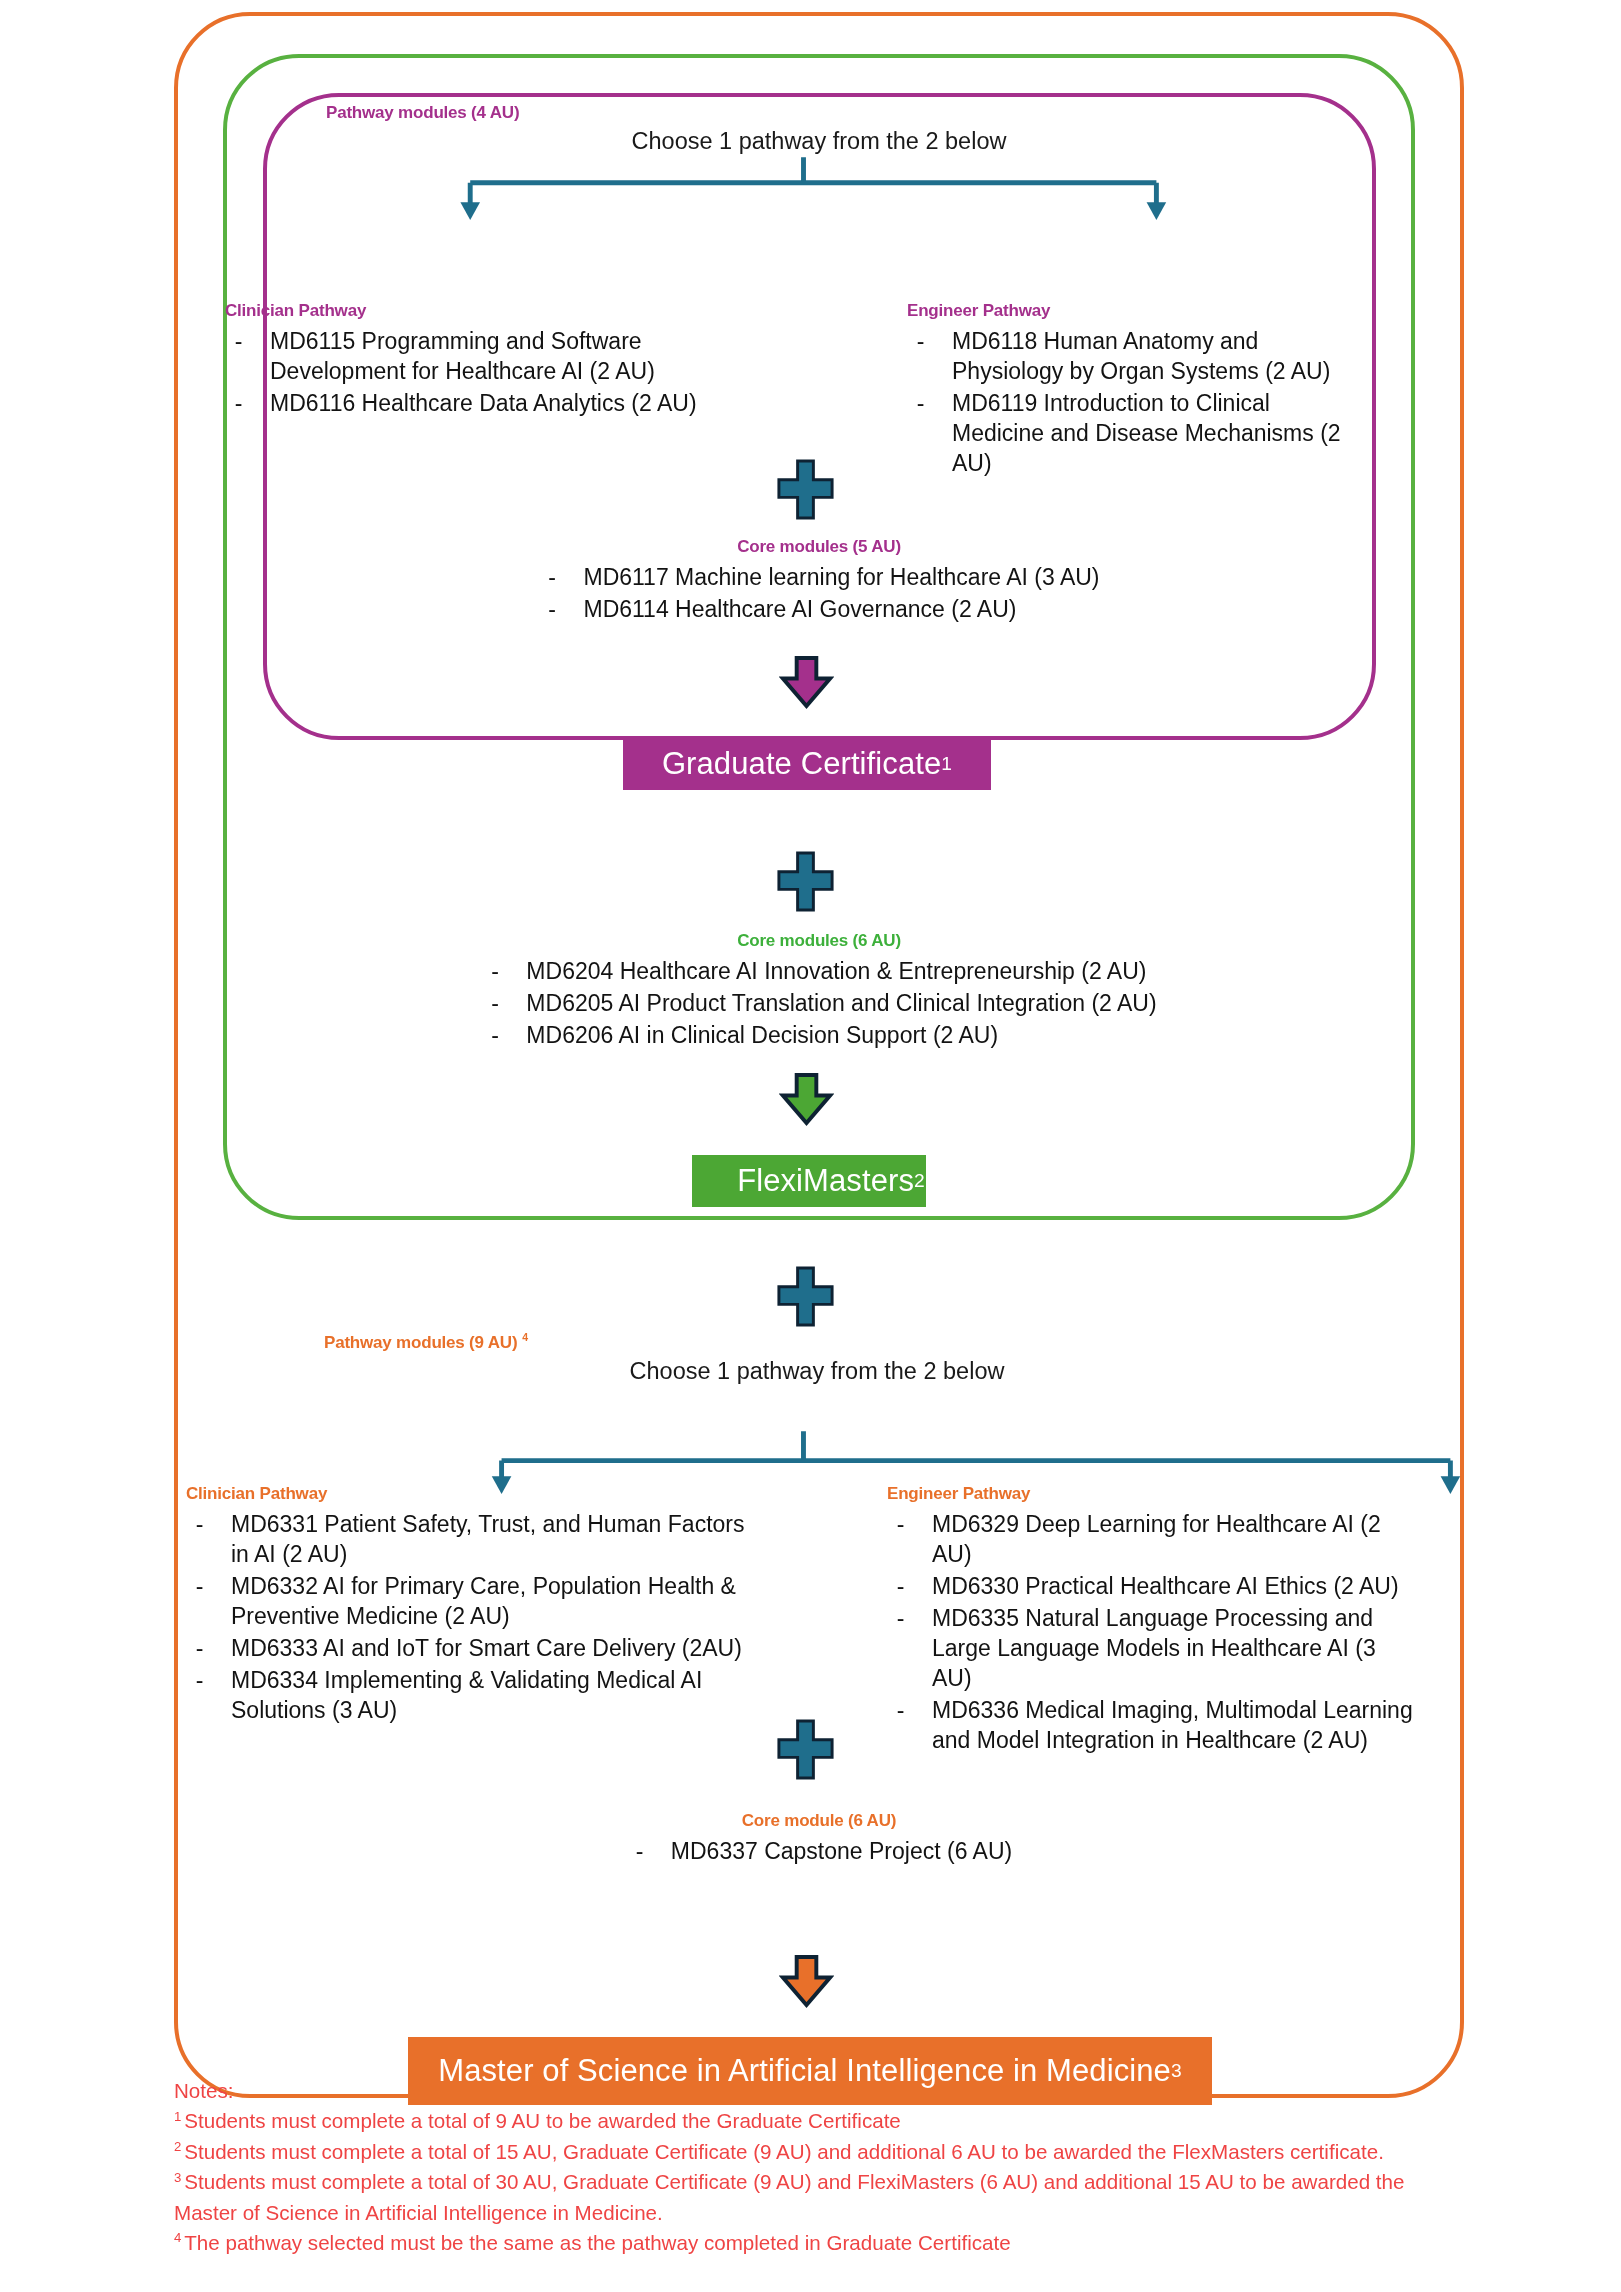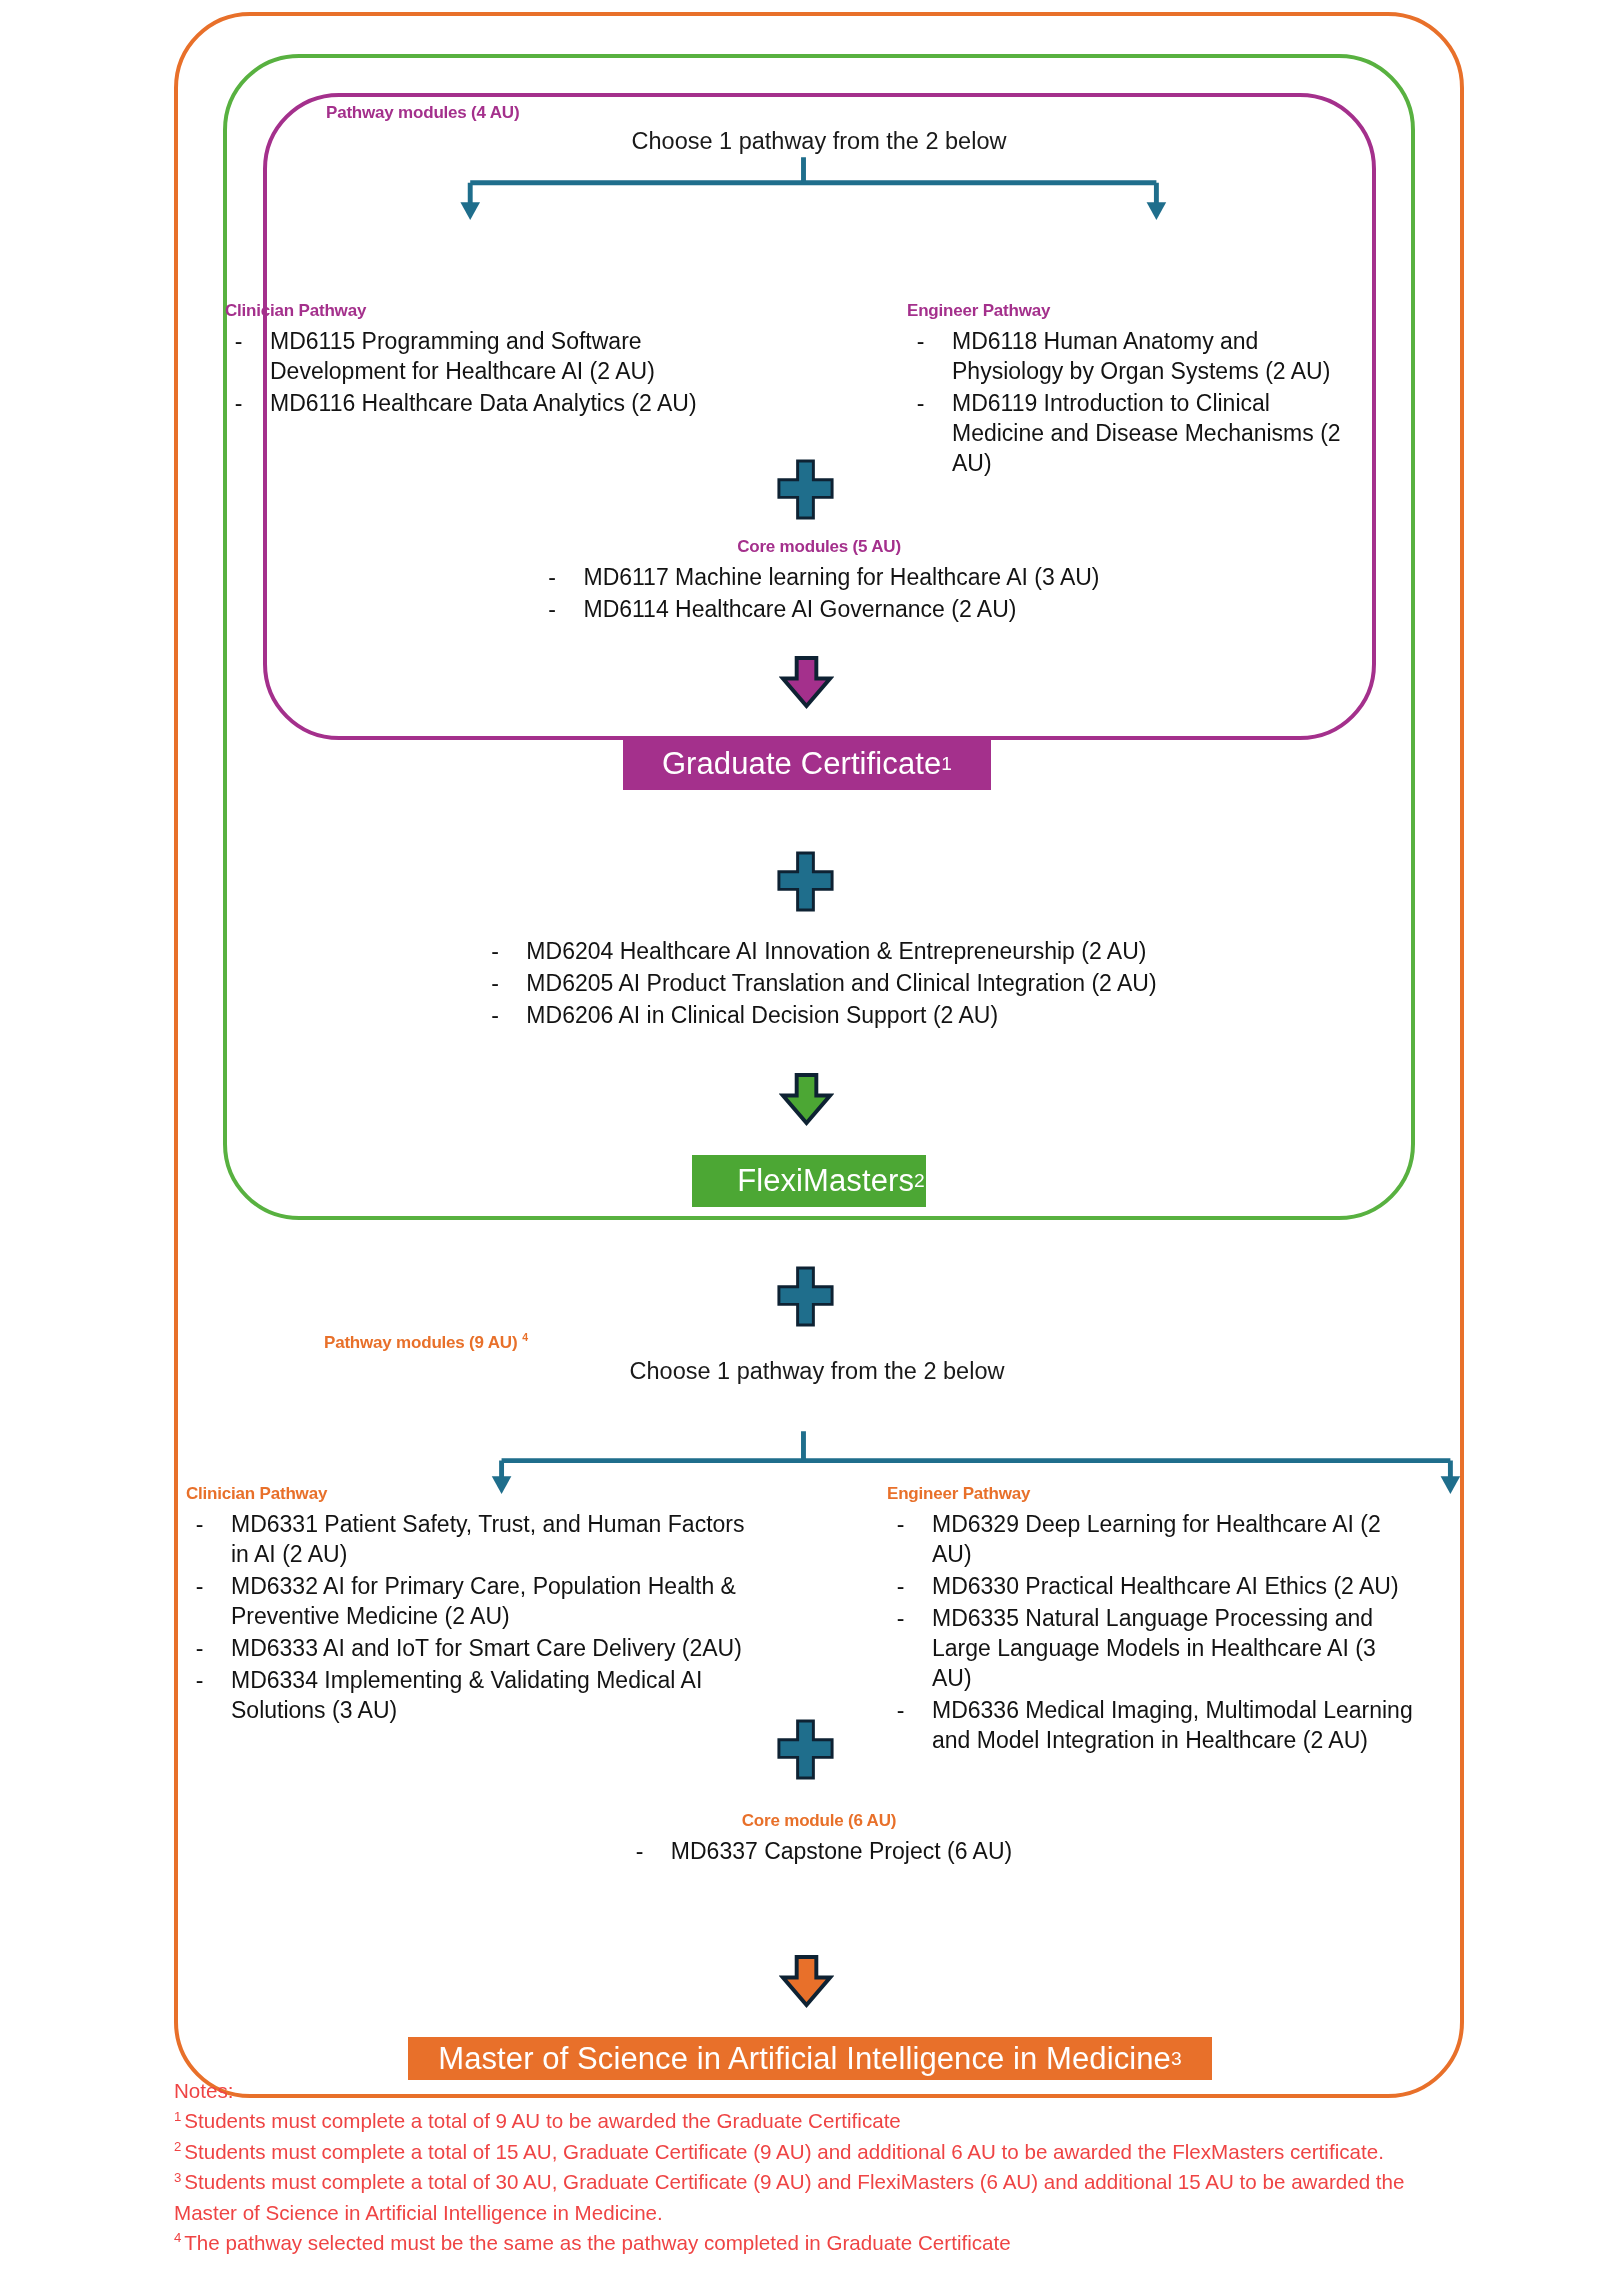--- a/index.html
+++ b/index.html
@@ -186,20 +186,21 @@
 <div class="badge purple" style="left:623px; top:710px; width:368px; height:52px;">
   <span>Graduate Certificate</span>
     <span class="sup">1</span>
 </div>
 
 <svg class="plus-icon" style="left:773px; top:849px;" width="65" height="65" viewBox="0 0 66 66">
   <path d="M25,4 L41,4 L41,23 L60,23 L60,41 L41,41 L41,62 L25,62 L25,41 L6,41 L6,23 L25,23 Z" fill="#1F6E8C" stroke="#0E2233" stroke-width="3" stroke-linejoin="miter"></path>
 </svg>
 
 <div class="block centered-list-wrap" style="left:277px; top:931px; width:1084px;">
+  <div class="sec-title green">Core modules (6 AU)</div>
   <ul class="mods center-narrow">
     <li><span class="dash">-</span><span>MD6204 Healthcare AI Innovation &amp; Entrepreneurship (2 AU)</span></li>
     <li><span class="dash">-</span><span>MD6205 AI Product Translation and Clinical Integration (2 AU)</span></li>
     <li><span class="dash">-</span><span>MD6206 AI in Clinical Decision Support (2 AU)</span></li>
   </ul>
 </div>
 
 <svg class="arrow-icon" style="left:779px; top:1072px;" width="55" height="55" viewBox="0 0 56 56">
   <path d="M18,3 L38,3 L38,24 L52,24 L28,52 L4,24 L18,24 Z" fill="#4CA734" stroke="#0E2233" stroke-width="4" stroke-linejoin="miter"></path>
 </svg>
@@ -254,21 +255,21 @@
   <div class="sec-title orange">Core module (6 AU)</div>
   <ul class="mods center-narrow">
     <li><span class="dash">-</span><span>MD6337 Capstone Project (6 AU)</span></li>
   </ul>
 </div>
 
 <svg class="arrow-icon" style="left:779px; top:1954px;" width="55" height="55" viewBox="0 0 56 56">
   <path d="M18,3 L38,3 L38,24 L52,24 L28,52 L4,24 L18,24 Z" fill="#E8702A" stroke="#0E2233" stroke-width="4" stroke-linejoin="miter"></path>
 </svg>
 
-<div class="badge orange" style="left:408px; top:2009px; width:804px; height:43px;">
+<div class="badge orange" style="left:408px; top:2009px; width:804px; height:68px;">
   <span>Master of Science in Artificial Intelligence in Medicine</span>
     <span class="sup">3</span>
 </div>
 
 <div id="notes">
   <div class="note-line">Notes:</div>
   <div class="note-line">
     <span class="nsup">1</span><span>Students must complete a total of 9 AU to be awarded the Graduate Certificate</span>
   </div>
   <div class="note-line">

